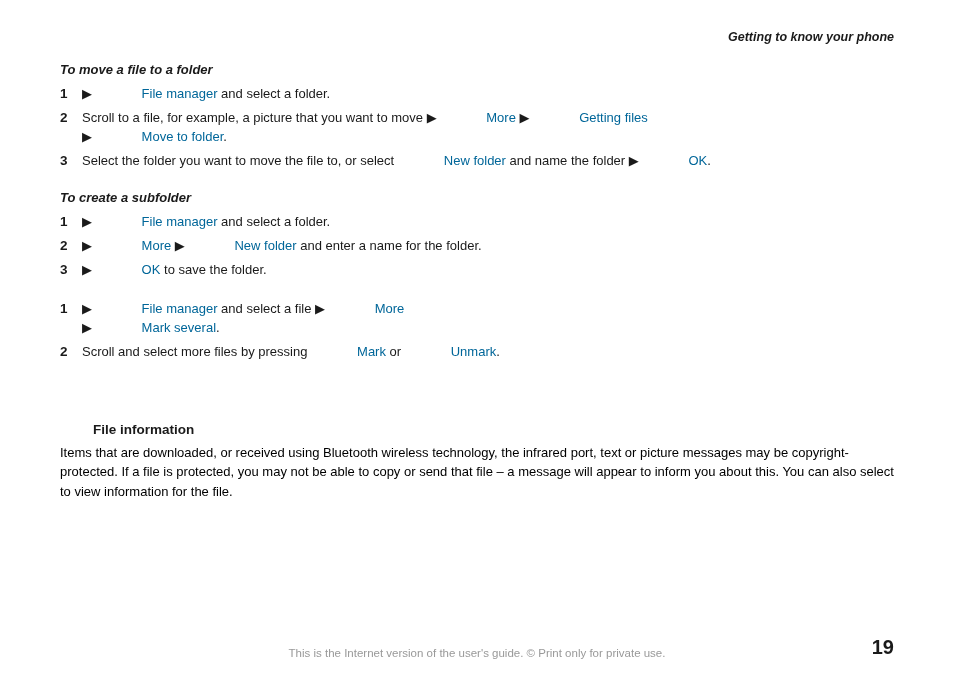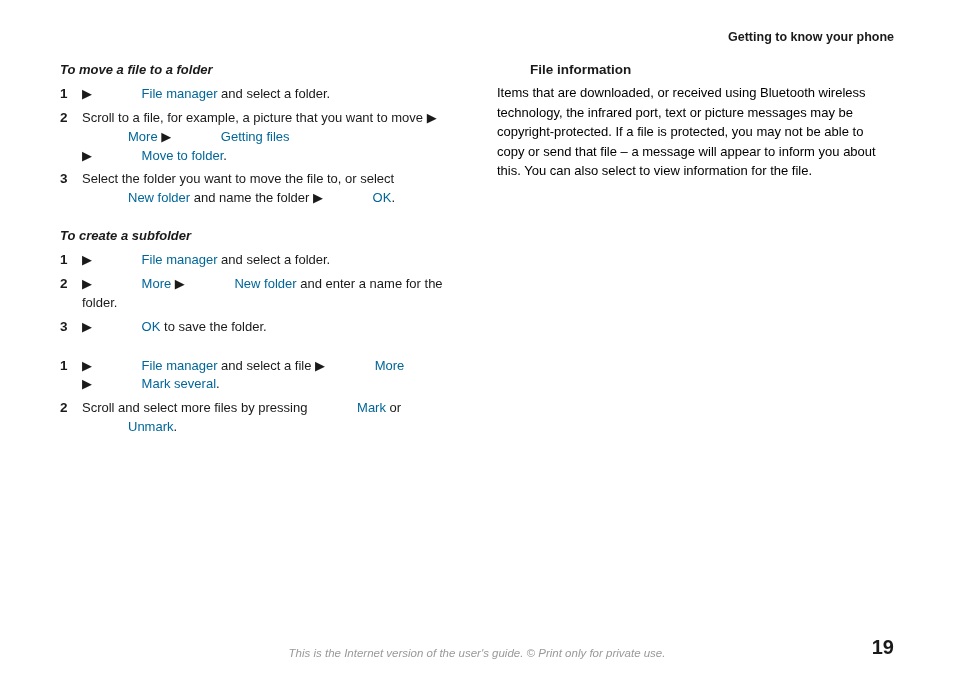--- a/index.html
+++ b/index.html
@@ -22,30 +22,32 @@
     .page {
       width: 954px;
       height: 677px;
       background: #ffffff;
       position: relative;
       padding: 30px 60px 30px 60px;
     }
 
     .header-right {
       text-align: right;
+      font-style: italic;
       font-size: 12.5px;
       color: #1a1a1a;
       margin-bottom: 18px;
       font-weight: bold;
     }
 
     .content-area {
       display: flex;
       gap: 40px;
       margin-top: 5px;
+      flex-direction: column;
     }
 
     .left-column {
       flex: 1;
     }
 
     .right-column {
       flex: 1;
     }
 
@@ -114,21 +116,20 @@
       display: flex;
       justify-content: center;
       align-items: center;
       padding: 0 60px;
     }
 
     .footer-text {
       color: #999999;
       font-size: 11.5px;
       text-align: center;
-      font-style: italic;
     }
 
     .page-number {
       position: absolute;
       bottom: 18px;
       right: 60px;
       font-weight: bold;
       font-size: 20px;
       color: #1a1a1a;
     }

